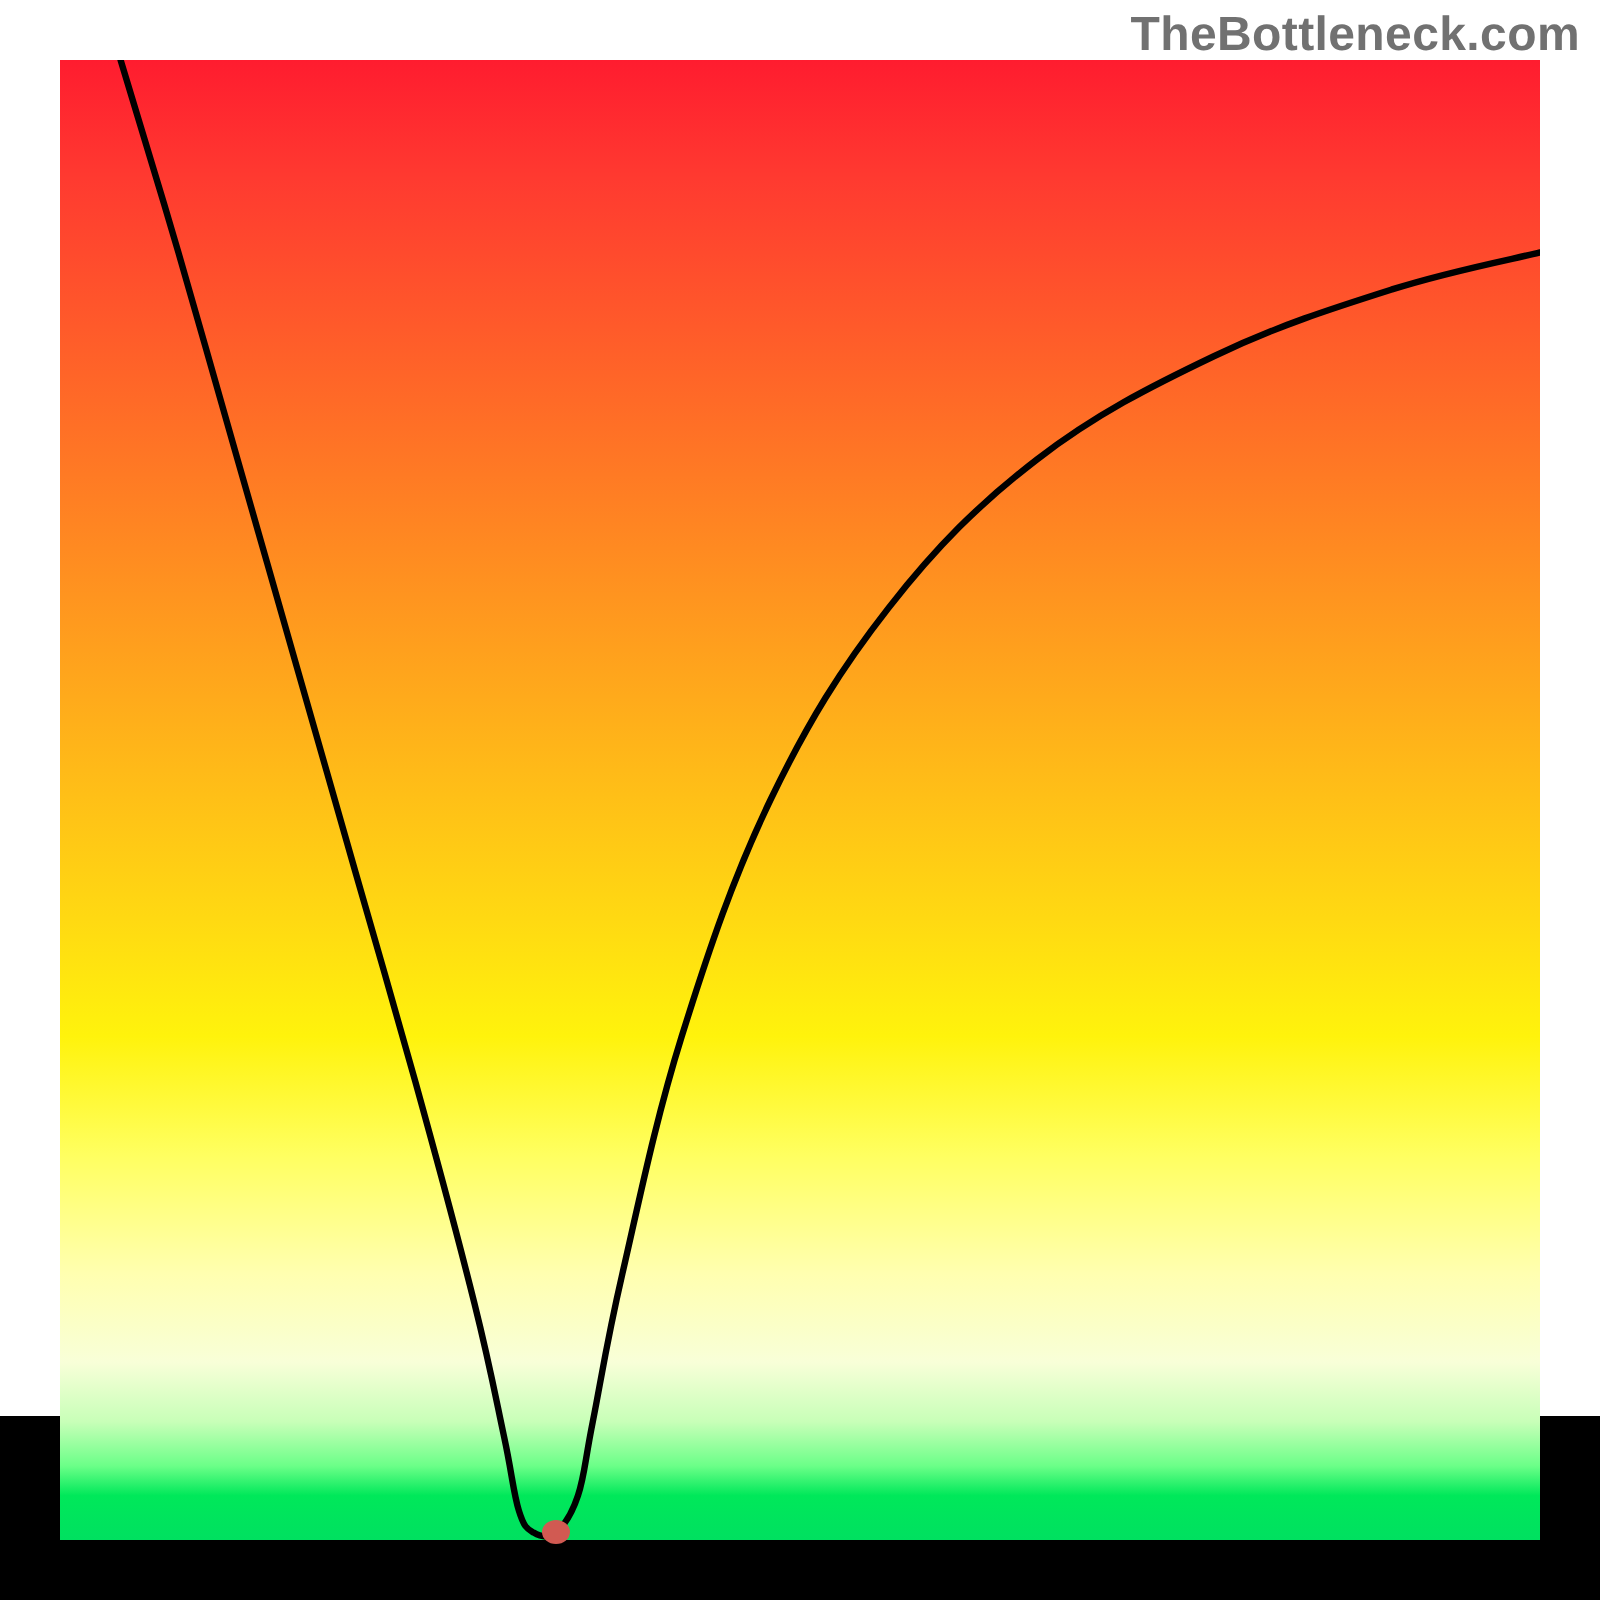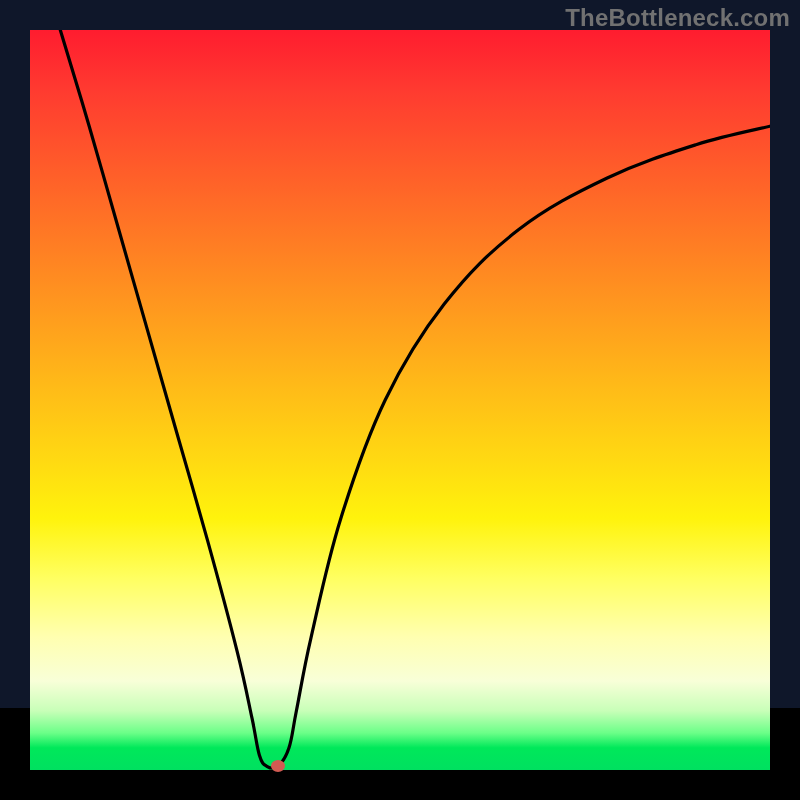--- a/index.html
+++ b/index.html
@@ -1,21 +1,21 @@
 <!DOCTYPE html>
 <html><head>
 <meta charset="utf-8">
 <style>
   * { margin: 0; padding: 0; box-sizing: border-box; }
   html, body { width: 800px; height: 800px; overflow: hidden; background: #000; }
   .frame {
     position: relative;
     width: 800px;
     height: 708px;
-    background: #0f172a;
+    background: #ffffff;
   }
   .watermark {
     position: absolute;
     top: 4px;
     right: 10px;
     font-family: Arial, Helvetica, sans-serif;
     font-size: 24px;
     font-weight: 600;
     color: #717171;
     letter-spacing: 0.2px;

